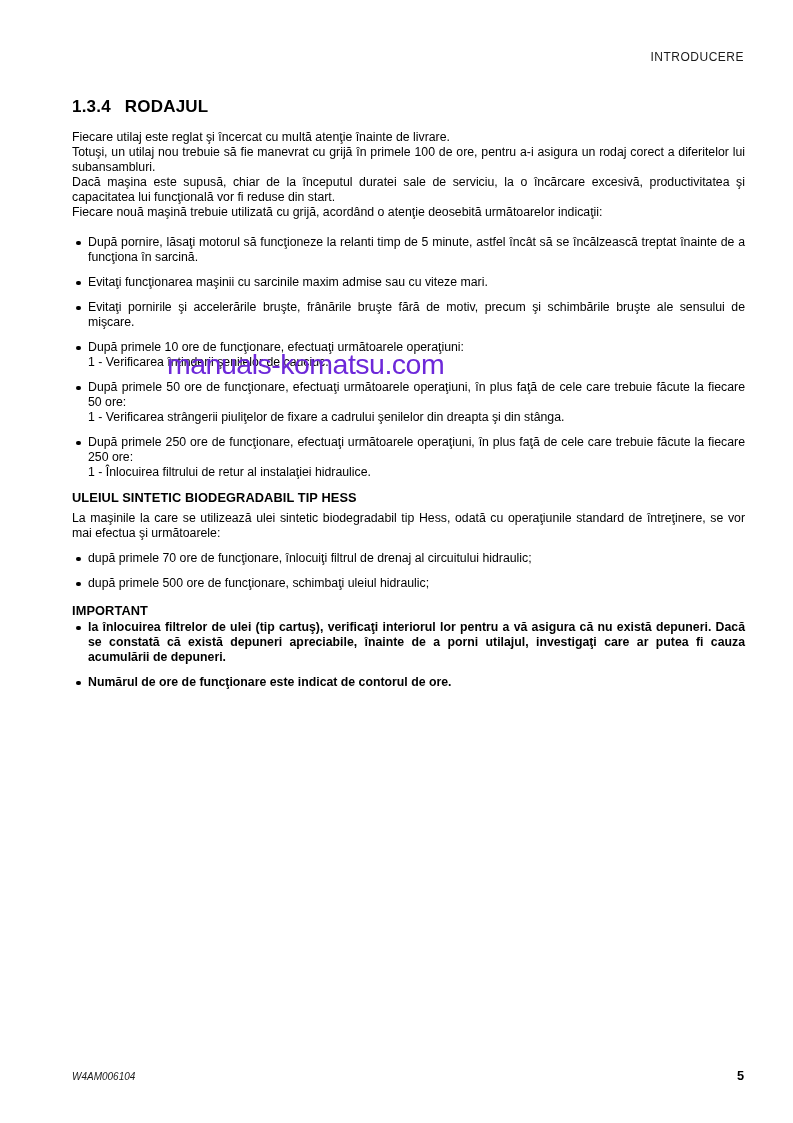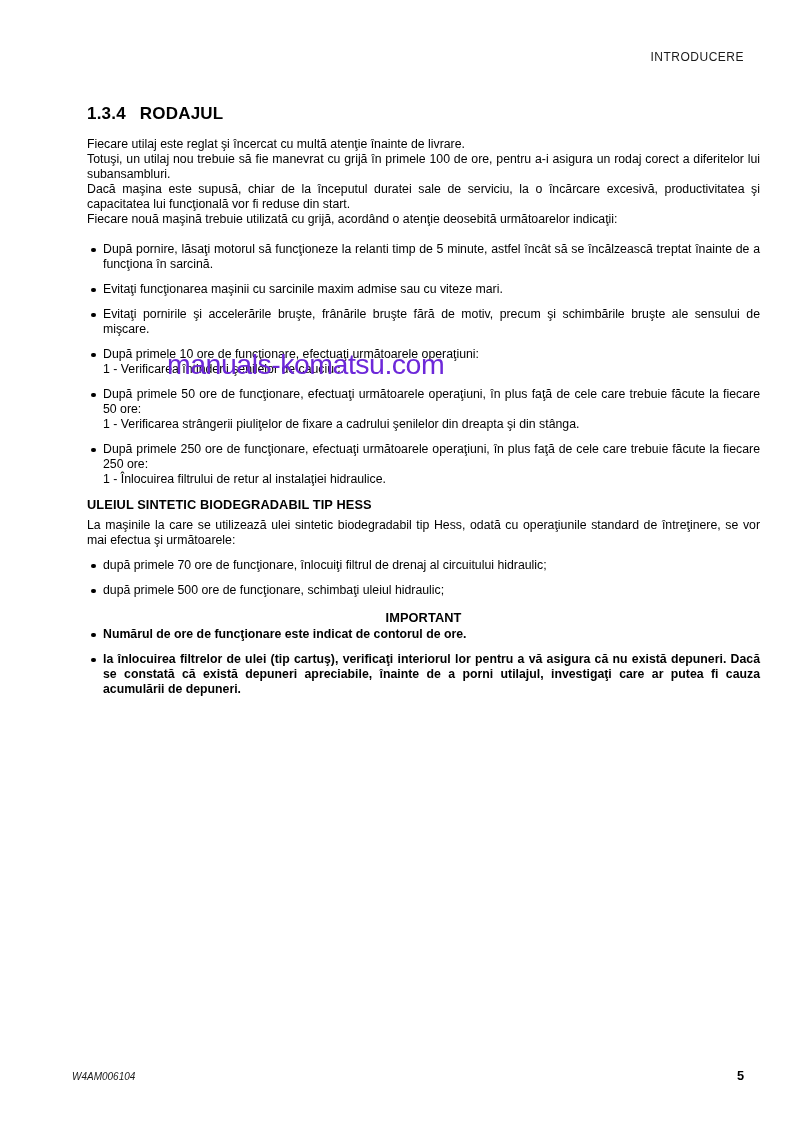--- a/index.html
+++ b/index.html
@@ -14,24 +14,23 @@
   .page-header {
     position: absolute;
     top: 50px;
     right: 49px;
     font-size: 12px;
     letter-spacing: 0.5px;
     color: #1a1a1a;
   }
   .content {
     position: absolute;
-    left: 87px;
+    left: 72px;
     top: 97px;
     width: 673px;
-    margin-top: 7px;
   }
   h1.section-title {
     font-size: 17px;
     font-weight: bold;
     line-height: 20px;
     margin-bottom: 13px;
     letter-spacing: 0.2px;
   }
   h1.section-title .sec-num { margin-right: 14px; }
   p.body-line {
@@ -70,21 +69,20 @@
     font-size: 12.8px;
     font-weight: bold;
     line-height: 16px;
     margin-top: 8px;
     margin-bottom: 5px;
     letter-spacing: 0.1px;
   }
   h2.important-heading {
     margin-top: 12px;
     margin-bottom: 1px;
-    text-align: center;
   }
   ul.blist.tight { margin-top: 10px; }
   ul.blist.bold-list { margin-top: 0; }
   ul.blist.bold-list li { font-weight: bold; }
   .watermark {
     position: absolute;
     left: 167px;
     top: 349px;
     font-size: 28.5px;
     line-height: 30px;
@@ -169,25 +167,25 @@
       <span class="dot"></span>
       <div class="btxt">după primele 500 ore de funcţionare, schimbaţi uleiul hidraulic;</div>
     </li>
   </ul>
 
   <h2 class="sub-heading important-heading">IMPORTANT</h2>
 
   <ul class="blist bold-list">
     <li>
       <span class="dot"></span>
-      <div class="btxt">Numărul de ore de funcţionare este indicat de contorul de ore.</div>
+      <div class="btxt">la înlocuirea filtrelor de ulei (tip cartuş), verificaţi interiorul lor pentru a vă asigura că nu există depuneri. Dacă se constată că există depuneri apreciabile, înainte de a porni utilajul, investigaţi care ar putea fi cauza acumulării de depuneri.</div>
     </li>
     <li>
       <span class="dot"></span>
-      <div class="btxt">la înlocuirea filtrelor de ulei (tip cartuş), verificaţi interiorul lor pentru a vă asigura că nu există depuneri. Dacă se constată că există depuneri apreciabile, înainte de a porni utilajul, investigaţi care ar putea fi cauza acumulării de depuneri.</div>
+      <div class="btxt">Numărul de ore de funcţionare este indicat de contorul de ore.</div>
     </li>
   </ul>
 
 </div>
 
 <div class="watermark">manuals-komatsu.com</div>
 
 <div class="page-footer">
   <span class="doc-code">W4AM006104</span>
   <span class="page-number">5</span>

